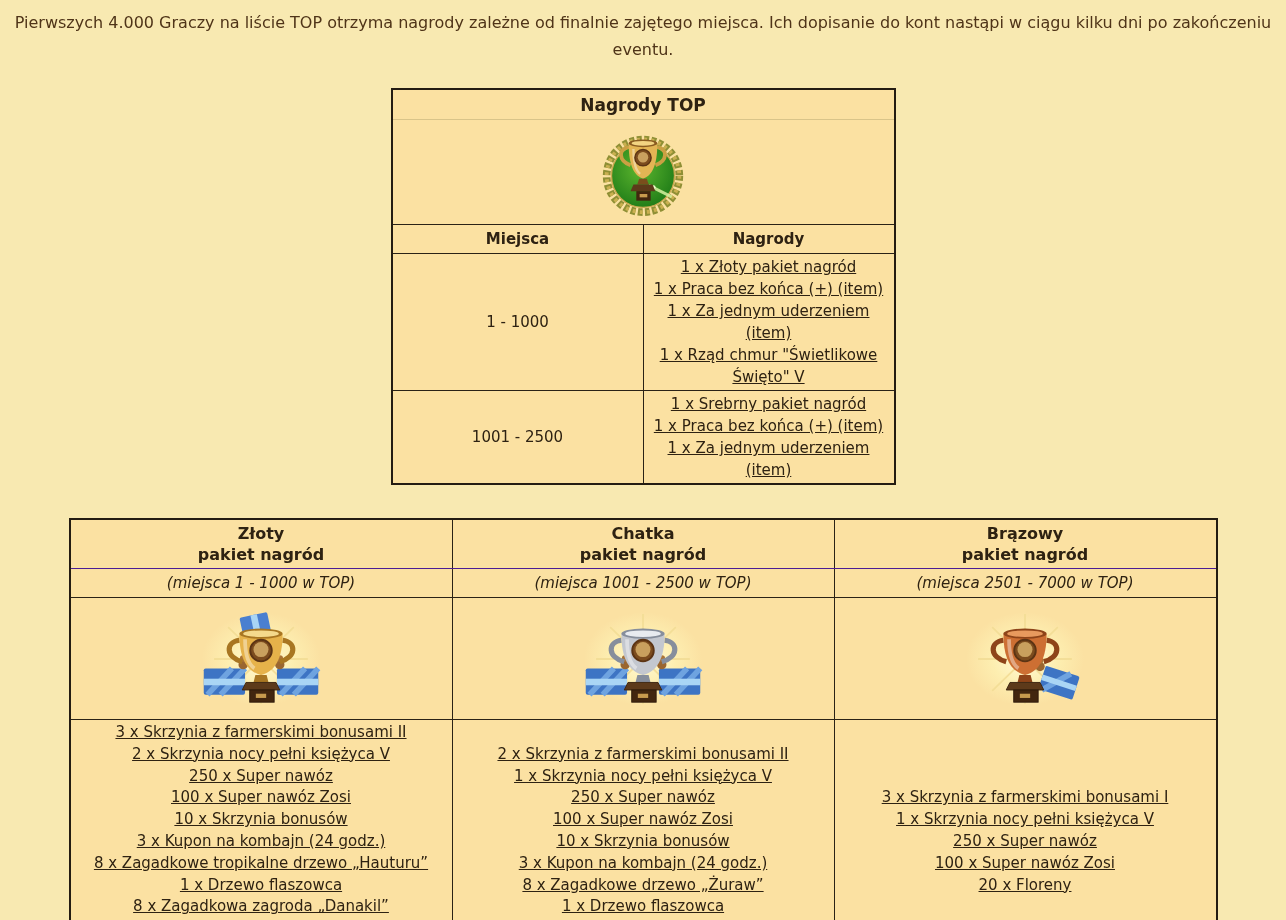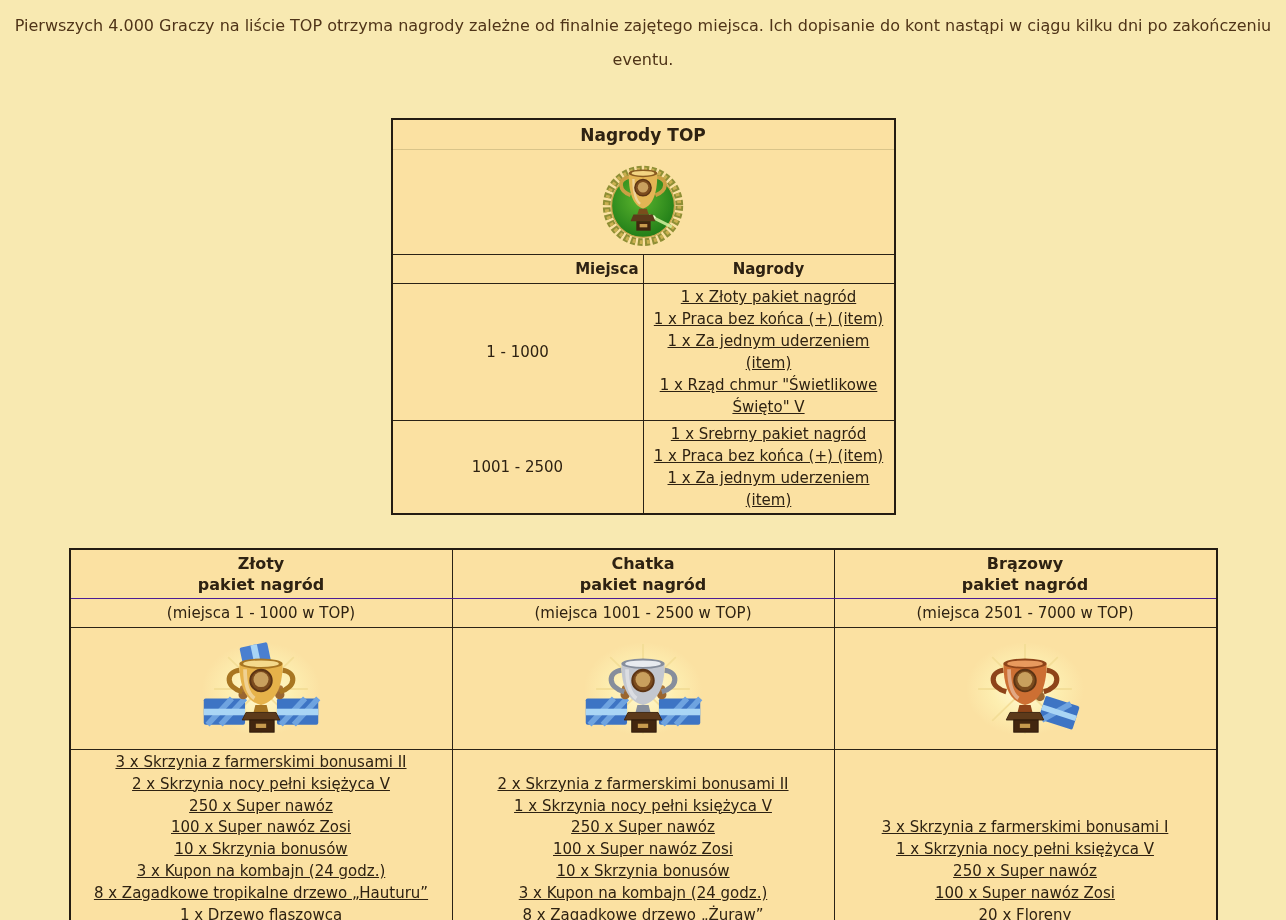--- a/index.html
+++ b/index.html
@@ -11,21 +11,21 @@
     height: 920px;
     background: #f8e9b1;
     font-family: "DejaVu Sans", sans-serif;
     color: #2e2212;
     overflow: hidden;
   }
   .intro {
     padding: 9px 6px 0 6px;
     text-align: center;
     font-size: 16px;
-    line-height: 34px;
+    line-height: 27px;
     color: #4f3418;
     font-weight: 500;
   }
   table {
     border-collapse: collapse;
     margin: 0 auto;
     background: #fbe1a2;
     border: 2px solid #241c12;
     table-layout: fixed;
   }
@@ -33,45 +33,45 @@
     border: 1px solid #2a2216;
     text-align: center;
     vertical-align: middle;
     padding: 2px 4px;
     font-size: 15px;
     line-height: 22px;
   }
   .multiline { white-space: pre-line; text-decoration: underline; }
 
   
-  .t1 { width: 505px; margin-top: 41px; }
+  .t1 { width: 505px; margin-top: 25px; }
   .t1 .title-cell {
     height: 25px;
     font-weight: bold;
     font-size: 17px;
     border-bottom: 1px solid #d9c489;
   }
   .t1 .image-cell { height: 100px; }
   .t1 .col-h { height: 24px; font-weight: bold; }
-  .t1 .places-col { width: 120px; text-align: right; }
+  .t1 .places-col { width: 120px; }
   .t1 .row-a { height: 86px; }
   .t1 .row-b { height: 65px; }
   .t1 .row-c { height: 42px; }
 
   
   .t2 { width: 1127px; margin-top: 33px; }
   .t2 td { width: 373px; }
   .t2 .pkg-title {
     height: 44px;
     font-weight: bold;
     font-size: 16px;
     line-height: 21px;
     border-bottom: 1px solid #4c1d95;
   }
-  .t2 .pkg-sub { height: 24px; }
+  .t2 .pkg-sub { height: 24px; font-style: italic; }
   .t2 .pkg-img { height: 117px; }
   .t2 .pkg-items { height: 237px; line-height: 21.8px; }
 
   svg { display: block; margin: 0 auto; }
   .defs-holder { position: absolute; width: 0; height: 0; }
 </style>
 </head>
 <body>
 
 <svg class="defs-holder" aria-hidden="true">

